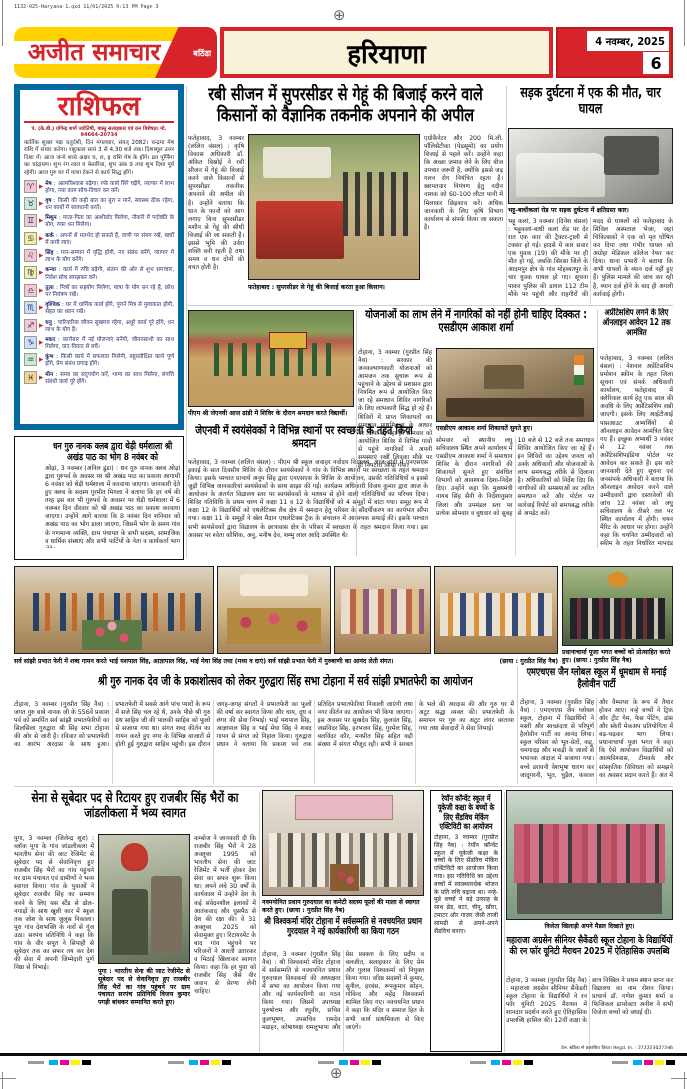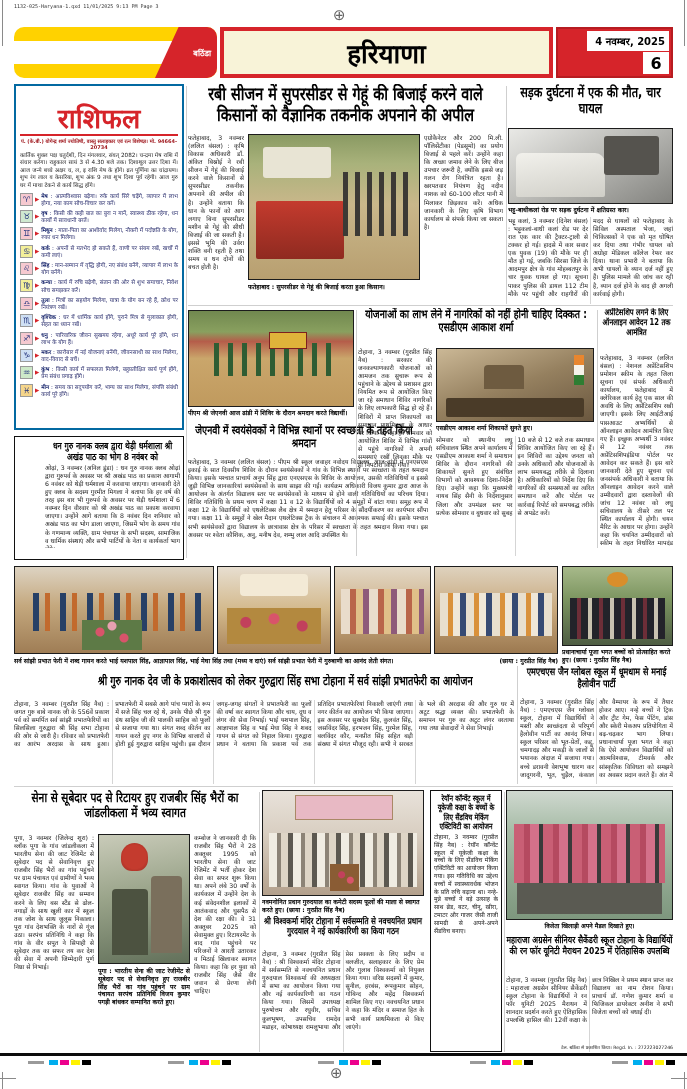--- a/index.html
+++ b/index.html
@@ -26,21 +26,21 @@
   .banner .ttl{position:absolute;left:0;top:7px;width:160px;text-align:center;font-size:24px;font-weight:800;color:#d6242a;}
   .banner .wedge{position:absolute;right:0;top:0;width:62px;height:51px;background:#d6242a;clip-path:polygon(38% 0,100% 0,100% 100%,0 100%);}
   .banner .city{position:absolute;right:6px;top:20px;font-size:8px;font-weight:700;color:#ffffff;}
   .strip{position:absolute;left:220px;top:27px;width:333px;height:51px;background:#d6242a;}
   .strip .inner{position:absolute;left:4px;top:4px;right:4px;bottom:4px;background:#f8f3d8;display:flex;align-items:center;justify-content:center;}
   .strip .sec{font-size:26px;font-weight:800;color:#000;}
   .datebox{position:absolute;left:556px;top:27px;width:117px;height:51px;background:#d6242a;border:2px solid #b71c21;box-sizing:border-box;}
   .datebox .dt{position:absolute;left:14px;top:2px;right:2px;height:20px;background:#fff;display:flex;align-items:center;justify-content:flex-end;padding-right:4px;font-size:10px;font-weight:800;color:#000;margin-left:15px;}
   .datebox .pn{position:absolute;right:2px;bottom:2px;width:26px;height:22px;background:#fff;display:flex;align-items:center;justify-content:center;font-size:16px;font-weight:800;color:#000;}
   
-  .rbox{position:absolute;left:14px;top:84px;width:170px;height:346px;border:2px solid #0369a1;box-sizing:border-box;padding:19px 4px;background:#fff;overflow:hidden;}
+  .rbox{position:absolute;left:14px;top:84px;width:170px;height:346px;border:6px solid #0369a1;box-sizing:border-box;padding:2px 4px;background:#fff;overflow:hidden;}
   .rttl{font-size:27px;font-weight:800;color:#d6242a;text-align:center;line-height:1.02;}
   .rastro{font-size:5px;font-weight:700;color:#a0191f;text-align:center;border-top:2px solid #d6242a;margin-top:1px;padding-top:2px;}
   .rintro{font-size:5.7px;line-height:1.33;text-align:justify;color:#222;margin-top:2px;}
   .zrow{display:flex;align-items:flex-start;gap:2px;margin-top:3.2px;}
   .zsq{flex:0 0 13px;height:13px;border:1px solid #9a9a9a;display:flex;align-items:center;justify-content:center;font-size:8px;color:#23337d;box-sizing:border-box;}
   .zarr{color:#d6242a;font-size:5.5px;margin-top:3px;}
   .ztxt{flex:1;font-size:5.6px;line-height:1.27;color:#2b2f6e;text-align:justify;}
   .zname{font-weight:700;color:#16246b;}
   
   .box{position:absolute;border:1.5px solid #111;box-sizing:border-box;padding:3px;background:#fff;overflow:hidden;}
@@ -58,20 +58,21 @@
 
 <div class="page">
 
   <div class="printline">1132-025-Haryana-1.qxd  11/01/2025  9:13 PM  Page 3</div>
   <div class="cross" style="left:333px;top:8px;">⊕</div>
   <div class="crop" style="left:2px;top:0;width:1px;height:46px;"></div>
   <div class="crop" style="left:684px;top:0;width:1px;height:46px;"></div>
 
   <div class="banner">
     <div class="band"></div>
+    <div class="ttl">अजीत समाचार</div>
     <div class="wedge"></div>
     <div class="city">बठिंडा</div>
   </div>
   <div class="strip">
     <div class="inner">
       <span class="sec">हरियाणा</span>
     </div>
   </div>
   <div class="datebox">
     <div class="dt">4 नवम्बर, 2025</div>

